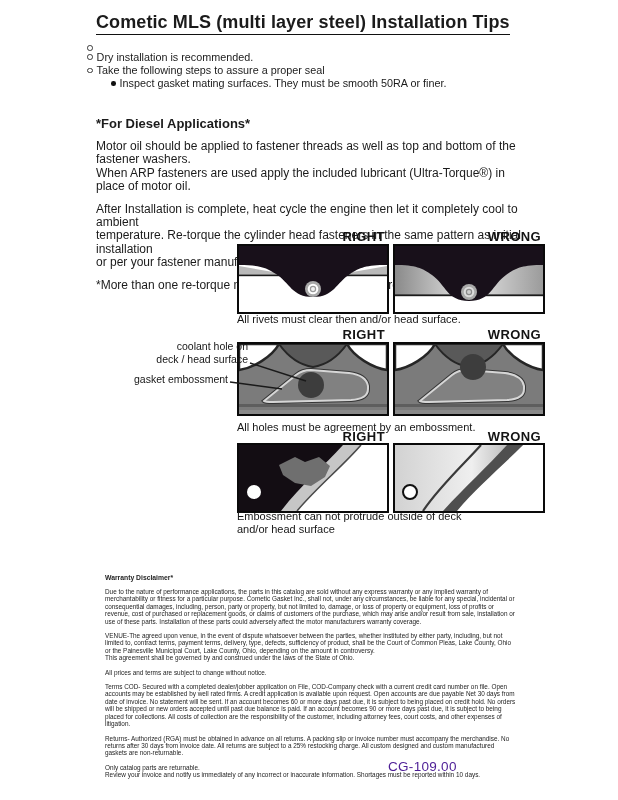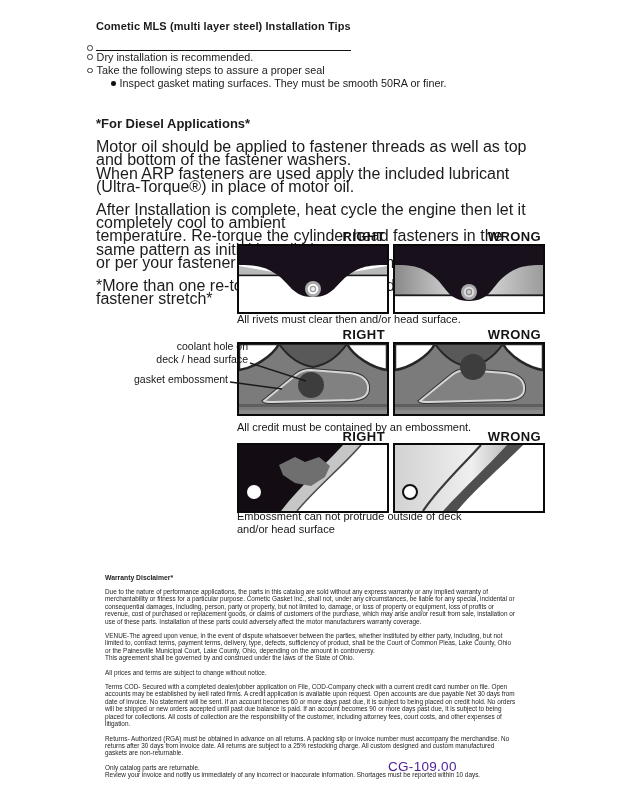--- a/index.html
+++ b/index.html
@@ -1,31 +1,31 @@
 <!DOCTYPE html>
 <html><head>
 <meta charset="utf-8">
 <style>
   html,body{margin:0;padding:0;background:#fff;}
   body{font-family:"Liberation Sans","DejaVu Sans",sans-serif;color:#1b1b1b;}
   .page{position:relative;width:618px;height:800px;background:#ffffff;overflow:hidden;}
 
-  .title{position:absolute;left:96px;top:20px;font-size:11px;font-weight:bold;
-         letter-spacing:0.1px;border-bottom:1.6px solid #111;padding-bottom:18px;display:inline-block;}
+  .title{position:absolute;left:96px;top:12px;font-size:18px;font-weight:bold;
+         letter-spacing:0.1px;border-bottom:1.6px solid #111;padding-bottom:1px;display:inline-block;}
 
   .tips{position:absolute;left:87px;top:45px;width:460px;}
   .tip{display:flex;align-items:center;font-size:10.8px;line-height:13.2px;color:#1b1b1b;}
   .tip .txt{white-space:nowrap;}
   .o-bullet{width:3.6px;height:3.6px;border:1.1px solid #3a3a3a;border-radius:50%;margin-right:4px;flex:none;}
   .f-bullet{width:4.6px;height:4.6px;background:#111;border-radius:50%;margin-right:4px;flex:none;}
   .tip.sub{margin-left:24px;}
 
   .diesel{position:absolute;left:96px;top:116px;width:434px;}
   .diesel h2{font-size:13px;font-weight:bold;margin:0 0 9px 0;}
-  .diesel p{font-size:16px;line-height:13.4px;margin:0 0 9px 0;white-space:pre-line;}
+  .diesel p{font-size:12px;line-height:13.4px;margin:0 0 9px 0;white-space:pre-line;}
 
   .fig-label{position:absolute;width:148px;text-align:right;font-size:13px;font-weight:600;
              letter-spacing:0.4px;color:#141414;}
   .fig{position:absolute;width:148px;border:2.5px solid #0a0a0a;box-sizing:content-box;background:#fff;}
   .fig svg{display:block;width:100%;height:100%;}
   .caption{position:absolute;left:237px;font-size:11px;line-height:13px;color:#161616;white-space:pre-line;}
 
   .ann{position:absolute;text-align:right;font-size:10.5px;line-height:12.5px;color:#161616;white-space:pre-line;}
   .leader{position:absolute;pointer-events:none;}
 
@@ -127,21 +127,21 @@
       <rect x="0" y="60" width="148" height="3" fill="#5e5e5e"></rect>
       <rect x="0" y="66" width="148" height="4" fill="#8a8a8a"></rect>
       <path d="M40,0 C50,14 60,21 74,23 C88,21 98,14 108,0 Z" fill="#595959" stroke="#262626" stroke-width="2"></path>
       <path d="M0,0 H40 C33,13 14,24 0,26 Z" fill="#ffffff" stroke="#262626" stroke-width="2.5"></path>
       <path d="M148,0 H108 C115,13 134,24 148,26 Z" fill="#ffffff" stroke="#262626" stroke-width="2.5"></path>
       <path d="M25,57 L57,31 Q63,26 72,26 L110,29 Q127,31 129,42 L129,45 Q129,55 112,56 L34,58 Q26,58 25,57 Z" fill="#818181" stroke="#353535" stroke-width="4"></path>
       <path d="M25,57 L57,31 Q63,26 72,26 L110,29 Q127,31 129,42 L129,45 Q129,55 112,56 L34,58 Q26,58 25,57 Z" fill="#818181" stroke="#d6d6d6" stroke-width="2"></path>
       <circle cx="78" cy="23" r="13" fill="#3d3d3d"></circle>
     </svg>
   </div>
-  <div class="caption" style="top:421px">All credit must be contained by an embossment.</div>
+  <div class="caption" style="top:421px">All holes must be agreement by an embossment.</div>
 
   <div class="ann" style="left:118px;top:340px;width:130px">coolant hole on
 deck / head surface</div>
   <div class="ann" style="left:98px;top:373px;width:130px">gasket embossment</div>
   <svg class="leader" style="left:228px;top:355px" width="90" height="40">
     <line x1="22" y1="8" x2="78" y2="26" stroke="#1a1a1a" stroke-width="1.4"></line>
     <line x1="2" y1="27" x2="54" y2="34" stroke="#1a1a1a" stroke-width="1.4"></line>
   </svg>
 
   <div class="fig-label" style="left:237px;top:429px">RIGHT</div>

